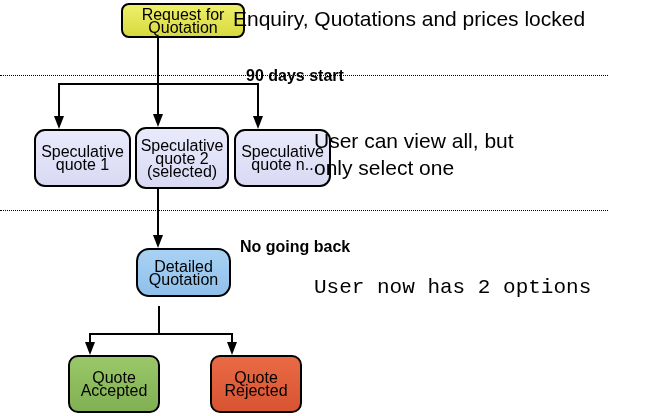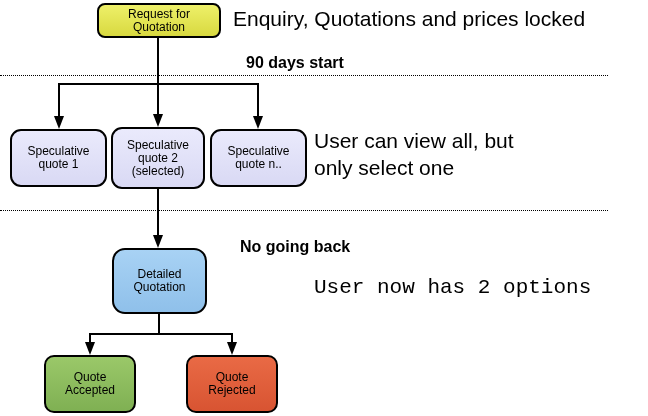--- a/index.html
+++ b/index.html
@@ -14,35 +14,36 @@
   }
   
   .node {
     position: absolute;
     box-sizing: border-box;
     border: 2px solid #000;
     display: flex;
     align-items: center;
     justify-content: center;
     text-align: center;
-    font-size: 12px;
+    font-size: 16px;
     line-height: 13px;
     white-space: pre-line;
+    margin-left: 24px;
   }
   .node-yellow   { background: linear-gradient(180deg, #eef069 0%, #d8d940 100%); border-radius: 8px; }
   .node-lavender { background: linear-gradient(180deg, #eaeafc 0%, #d9d9f4 100%); border-radius: 11px; }
   .node-blue     { background: linear-gradient(180deg, #a8d2f4 0%, #8fc0ea 100%); border-radius: 13px; }
   .node-green    { background: linear-gradient(180deg, #9ac869 0%, #7fb053 100%); border-radius: 10px; }
   .node-red      { background: linear-gradient(180deg, #e96a45 0%, #d85432 100%); border-radius: 10px; }
 
   #node-request  { left: 97px;  top: 3px;   width: 124px; height: 35px; }
   #node-spec1    { left: 10px;  top: 129px; width: 97px;  height: 58px; }
   #node-spec2    { left: 111px; top: 127px; width: 94px;  height: 62px; }
   #node-specn    { left: 210px; top: 129px; width: 97px;  height: 58px; }
-  #node-detailed { left: 112px; top: 248px; width: 95px;  height: 66px; }
+  #node-detailed { left: 112px; top: 248px; width: 95px;  height: 49px; }
   #node-accepted { left: 44px;  top: 355px; width: 92px;  height: 58px; }
   #node-rejected { left: 186px; top: 355px; width: 92px;  height: 58px; }
 
   
   .line { position: absolute; background: #000; }
   .arrowhead {
     position: absolute;
     width: 0; height: 0;
     border-left: 5px solid transparent;
     border-right: 5px solid transparent;
@@ -72,21 +73,21 @@
     line-height: 27px;
     white-space: pre-line;
   }
 </style>
 </head>
 <body>
 
 <div id="canvas">
 
   <div class="divider" style="top:75px;"></div>
-  <div class="divider-label" style="left:246px; top:54px;">90 days start</div>
+  <div class="divider-label" style="left:246px; top:67px;">90 days start</div>
 
   <div class="divider" style="top:210px;"></div>
   <div class="divider-label" style="left:240px; top:202px;margin-top:36px;">No going back</div>
 
   <div class="line" style="left:157px; top:37px; width:2px; height:48px;"></div>
   <div class="line" style="left:58px;  top:83px; width:201px; height:2px;"></div>
   <div class="line" style="left:58px;  top:83px; width:2px; height:33px;"></div>
   <div class="line" style="left:157px; top:83px; width:2px; height:31px;"></div>
   <div class="line" style="left:257px; top:83px; width:2px; height:33px;"></div>
   <div class="arrowhead" style="left:54px;  top:116px;"></div>

